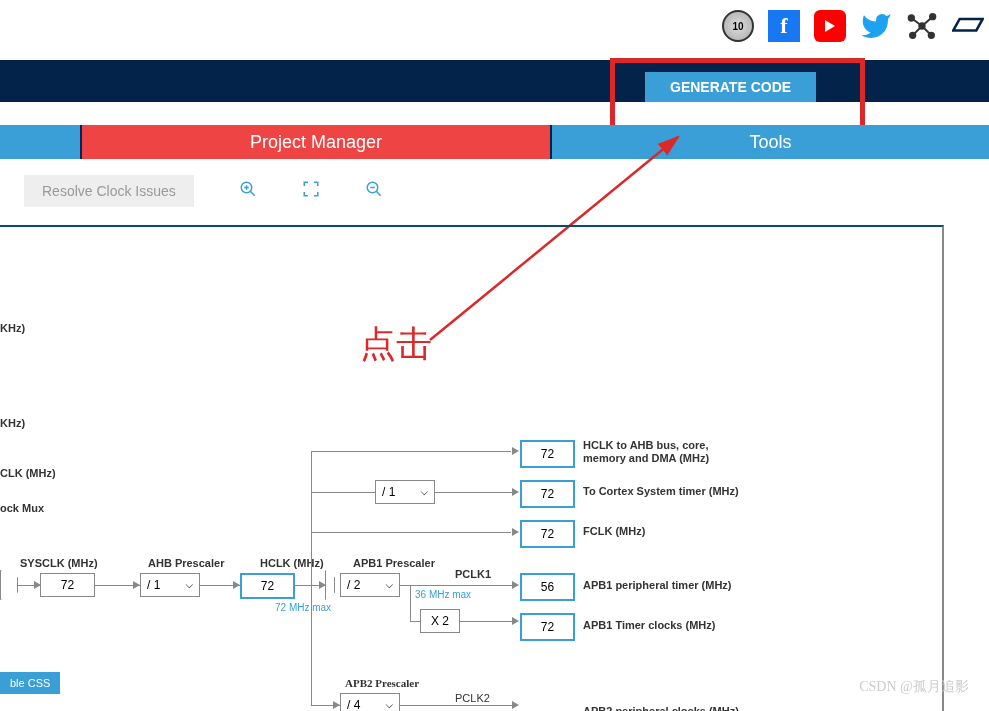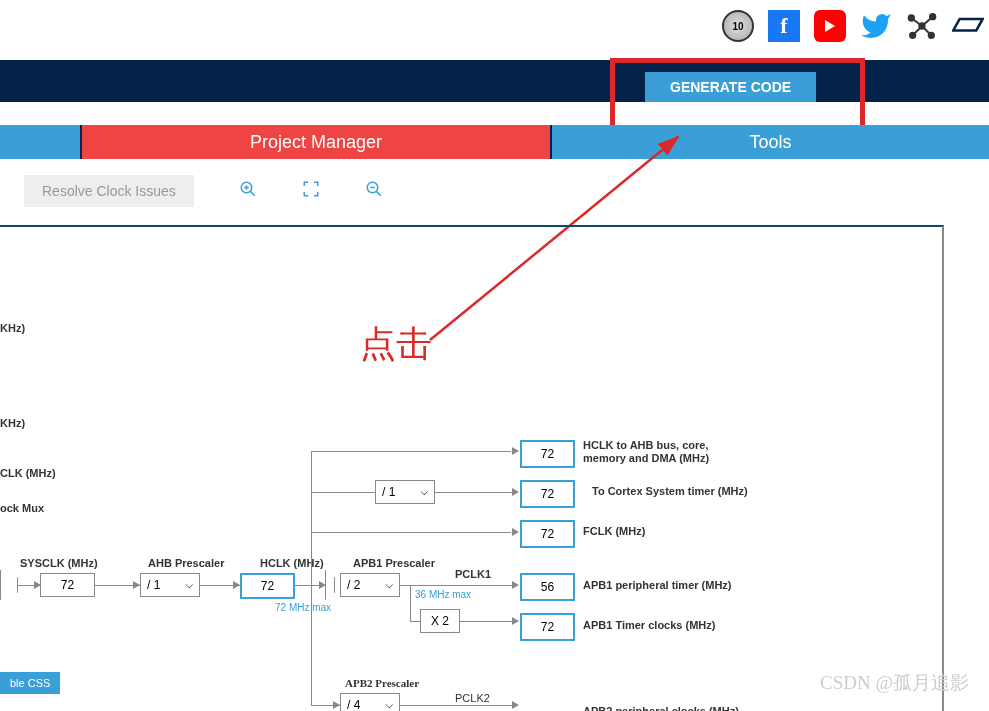--- a/index.html
+++ b/index.html
@@ -61,35 +61,35 @@
 .bmux     { position: absolute; left: 325px; top: 343px; width: 10px; height: 30px; background: #fff; border: 1px solid #888; clip-path: polygon(0 0, 100% 25%, 100% 75%, 0 100%); }
 .bmux2    { position: absolute; left: 0px; top: 343px; width: 18px; height: 30px; background: #fff; border: 1px solid #888; clip-path: polygon(0 0, 100% 25%, 100% 75%, 0 100%); }
 .out-box { position: absolute; border: 2px solid #3a9fd6; background: #fff; text-align: center; padding: 5px 0; font-size: 12px; width: 55px; }
 .out1 { left: 520px; top: 213px; }
 .out2 { left: 520px; top: 253px; }
 .out3 { left: 520px; top: 293px; }
 .out4 { left: 520px; top: 346px; }
 .out5 { left: 520px; top: 386px; }
 .out-lbl { position: absolute; font-size: 11px; color: #333; font-weight: bold; left: 583px; }
 .ol1 { top: 212px; line-height: 1.2; }
-.ol2 { top: 258px; margin-left: 9px; }
+.ol2 { top: 258px; }
 .ol3 { top: 298px; }
 .ol4 { top: 352px; }
 .ol5 { top: 392px; }
 .ol6 { top: 478px; position: absolute; font-size: 11px; color: #333; font-weight: bold; left: 583px; }
 
 .sel { display: inline-flex; align-items: center; justify-content: space-between; padding: 0 6px; width: 100%; }
 .chev { font-size: 10px; }
 
 .wire { position: absolute; background: #888; }
 .wh { height: 1px; }
 .wv { width: 1px; }
 .ah { position: absolute; width: 0; height: 0; border-left: 7px solid #888; border-top: 4px solid transparent; border-bottom: 4px solid transparent; }
 
-.watermark { position: absolute; right: 20px; bottom: 15px; color: #ccc; font-size: 19px; font-family: "Microsoft YaHei"; }
+.watermark { position: absolute; right: 20px; bottom: 15px; color: #ccc; font-size: 14px; font-family: "Microsoft YaHei"; }
 </style>
 </head>
 <body>
 
 <div class="top-icons">
   <div class="badge-10">
       <span>10</span>
     </div>
   <div class="fb">f</div>
   <div class="yt">

